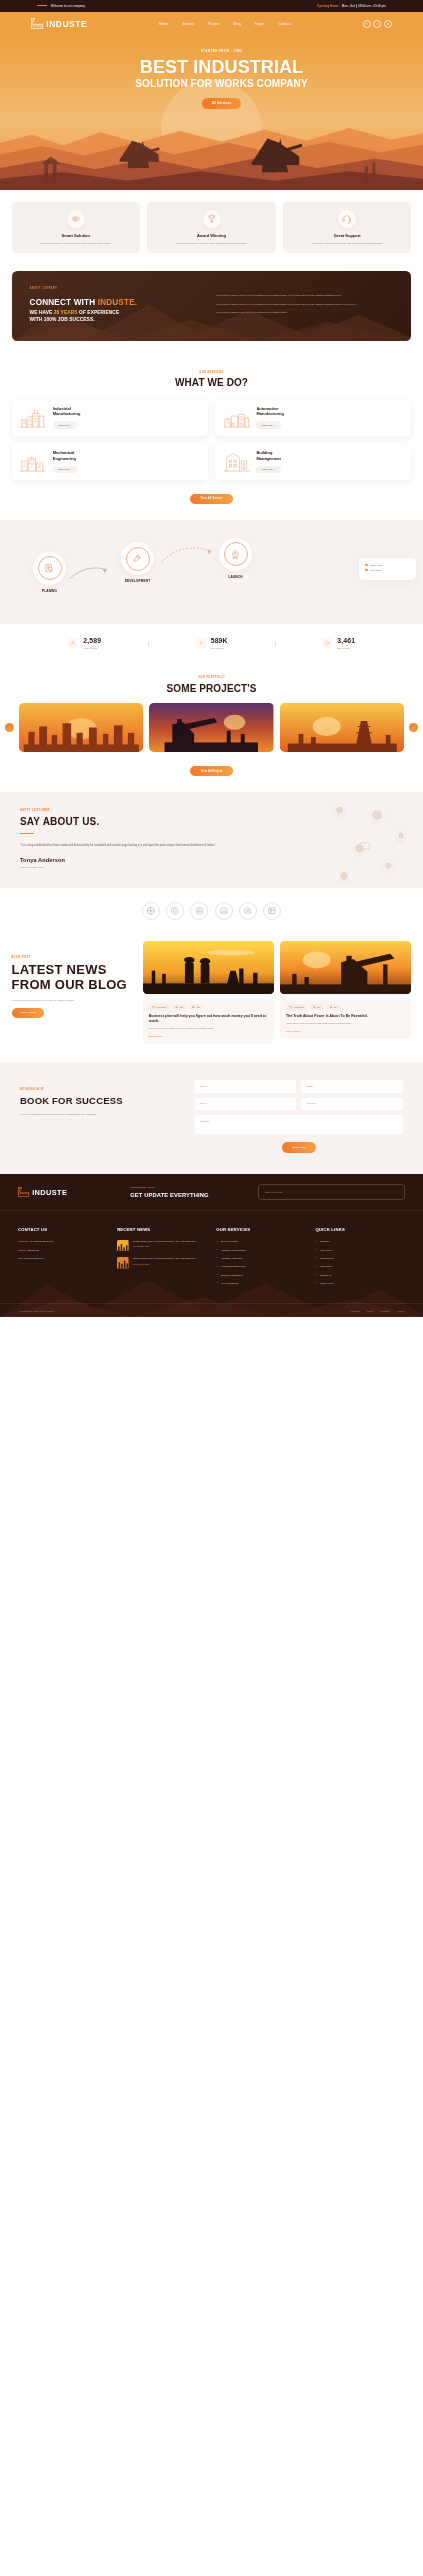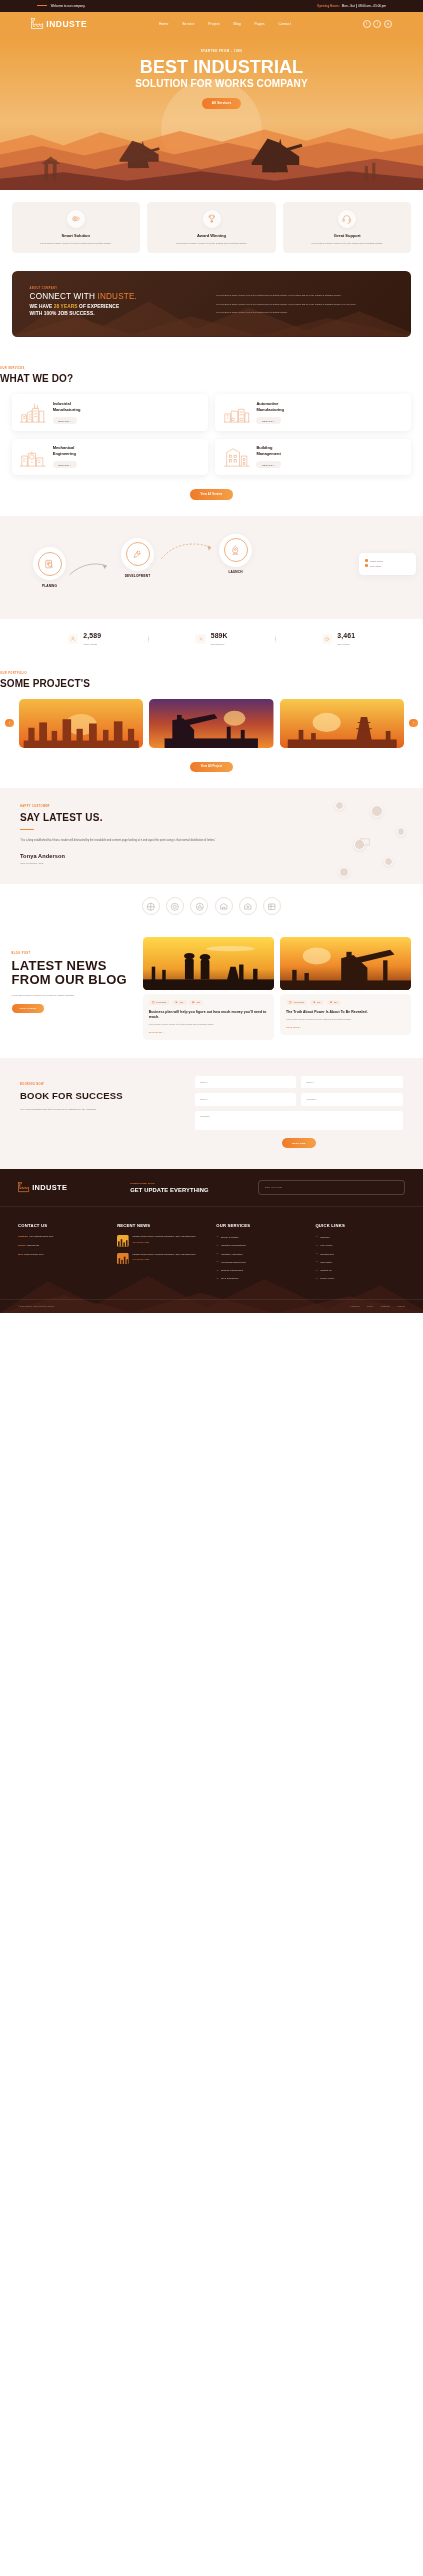--- a/index.html
+++ b/index.html
@@ -44,29 +44,29 @@
   .ficon{ width:18px; height:18px; margin:0 auto 4.8px; border-radius:50%; background:#fdfbfa; display:flex; align-items:center; justify-content:center; box-shadow:0 1.1px 4.2px rgba(0,0,0,.05);}
   .ftitle{ font-size:4px; font-weight:bold; color:#27160f; margin-bottom:3.2px; }
   .fdesc{ font-size:2.2px; color:#8d837e; line-height:1.9; }
 
   
   .about-wrap{ padding:4.2px 11.6px 16px; background:#fff; }
   .about{ position:relative; background:linear-gradient(135deg,#4a2a1c,#33190f); border-radius:5.3px; overflow:hidden; padding:16px 18px 18px; display:flex; gap:9.5px;}
   .about-mtn{ position:absolute; left:0; bottom:0; width:100%; height:70%; opacity:.35; }
   .about-l{ position:relative; z-index:2; width:50%; }
   .about-kicker{ color:#e8773a; font-size:2.6px; font-weight:bold; letter-spacing:.14em; }
-  .about-h{ color:#fff; font-size:8.2px; font-weight:normal; margin-top:2px; line-height:1.12; }
+  .about-h{ color:#fff; font-size:8.2px; font-weight:bold; margin-top:8px; line-height:1.12; }
   .about-h .or{ color:#ef7f32; }
   .about-sub{ color:#fff; font-size:4.8px; font-weight:bold; margin-top:3.7px; line-height:1.35;}
   .about-sub .yl{ color:#eead2e; }
   .about-r{ position:relative; z-index:2; width:50%; padding-top:6.3px; }
   .about-r p{ color:#c6b3aa; font-size:2.2px; line-height:2.05; margin-bottom:4.2px; }
 
   
-  .sec-head{ padding-top:13.7px; }
+  .sec-head{ text-align:center; padding-top:13.7px; }
   .sec-kicker{ color:#ef7f32; font-size:2.6px; font-weight:bold; letter-spacing:.16em; }
   .sec-title{ font-size:10px; font-weight:bold; color:#2b1510; margin-top:3.2px; letter-spacing:.01em;}
 
   
   .services{ background:#fff; padding-bottom:16px; }
   .sgrid{ display:grid; grid-template-columns:1fr 1fr; gap:7.4px; padding:10.6px 11.6px 0; }
   .scard{ background:#fff; border-radius:4.2px; box-shadow:0 1.1px 7.4px rgba(0,0,0,.07); padding:6.9px 7.4px; display:flex; align-items:center; gap:6.3px; }
   .sic{ width:27.5px; height:23px; flex-shrink:0; }
   .sname{ font-size:4px; font-weight:bold; color:#24130d; line-height:1.45; }
   .sbtn{ margin-top:4.2px; display:inline-block; font-size:2.2px; font-weight:bold; color:#6d625d; background:#f6f1ee; border:none; border-radius:5.3px; padding:2.6px 5.8px; letter-spacing:.08em; cursor:pointer;}
@@ -564,21 +564,21 @@
     </div>
     <div class="pf-nav pf-next">›</div>
   </div>
   <div class="scenter">
     <button class="pill-btn cond">View All Project</button>
   </div>
 </section>
 
 <section class="testi">
   <div class="t-kicker cond">HAPPY CUSTOMER</div>
-  <div class="t-title cond">SAY LATEST US.</div>
+  <div class="t-title cond">SAY ABOUT US.</div>
   <div class="t-rule"></div>
   <div class="t-quote"><span class="qm">"</span><span>It is a long established fact that a reader will distracted by the reasdable and content page looking at it and ayout the point using is that normal distribution of letters.</span><span class="qm">"</span></div>
   <div class="t-name cond">Tonya Anderson</div>
   <div class="t-role">CEO FOUNDER, CEO</div>
 
   <div class="av" style="width:9.5px;height:9.5px;right:79px;top:12.7px;"></div>
   <div class="av" style="width:11.6px;height:11.6px;right:40px;top:17px;"></div>
   <div class="av" style="width:8.5px;height:8.5px;right:18px;top:39px;"></div>
   <div class="av" style="width:10.6px;height:10.6px;right:58px;top:51px;"></div>
   <div class="av" style="width:9px;height:9px;right:30px;top:69px;"></div>

